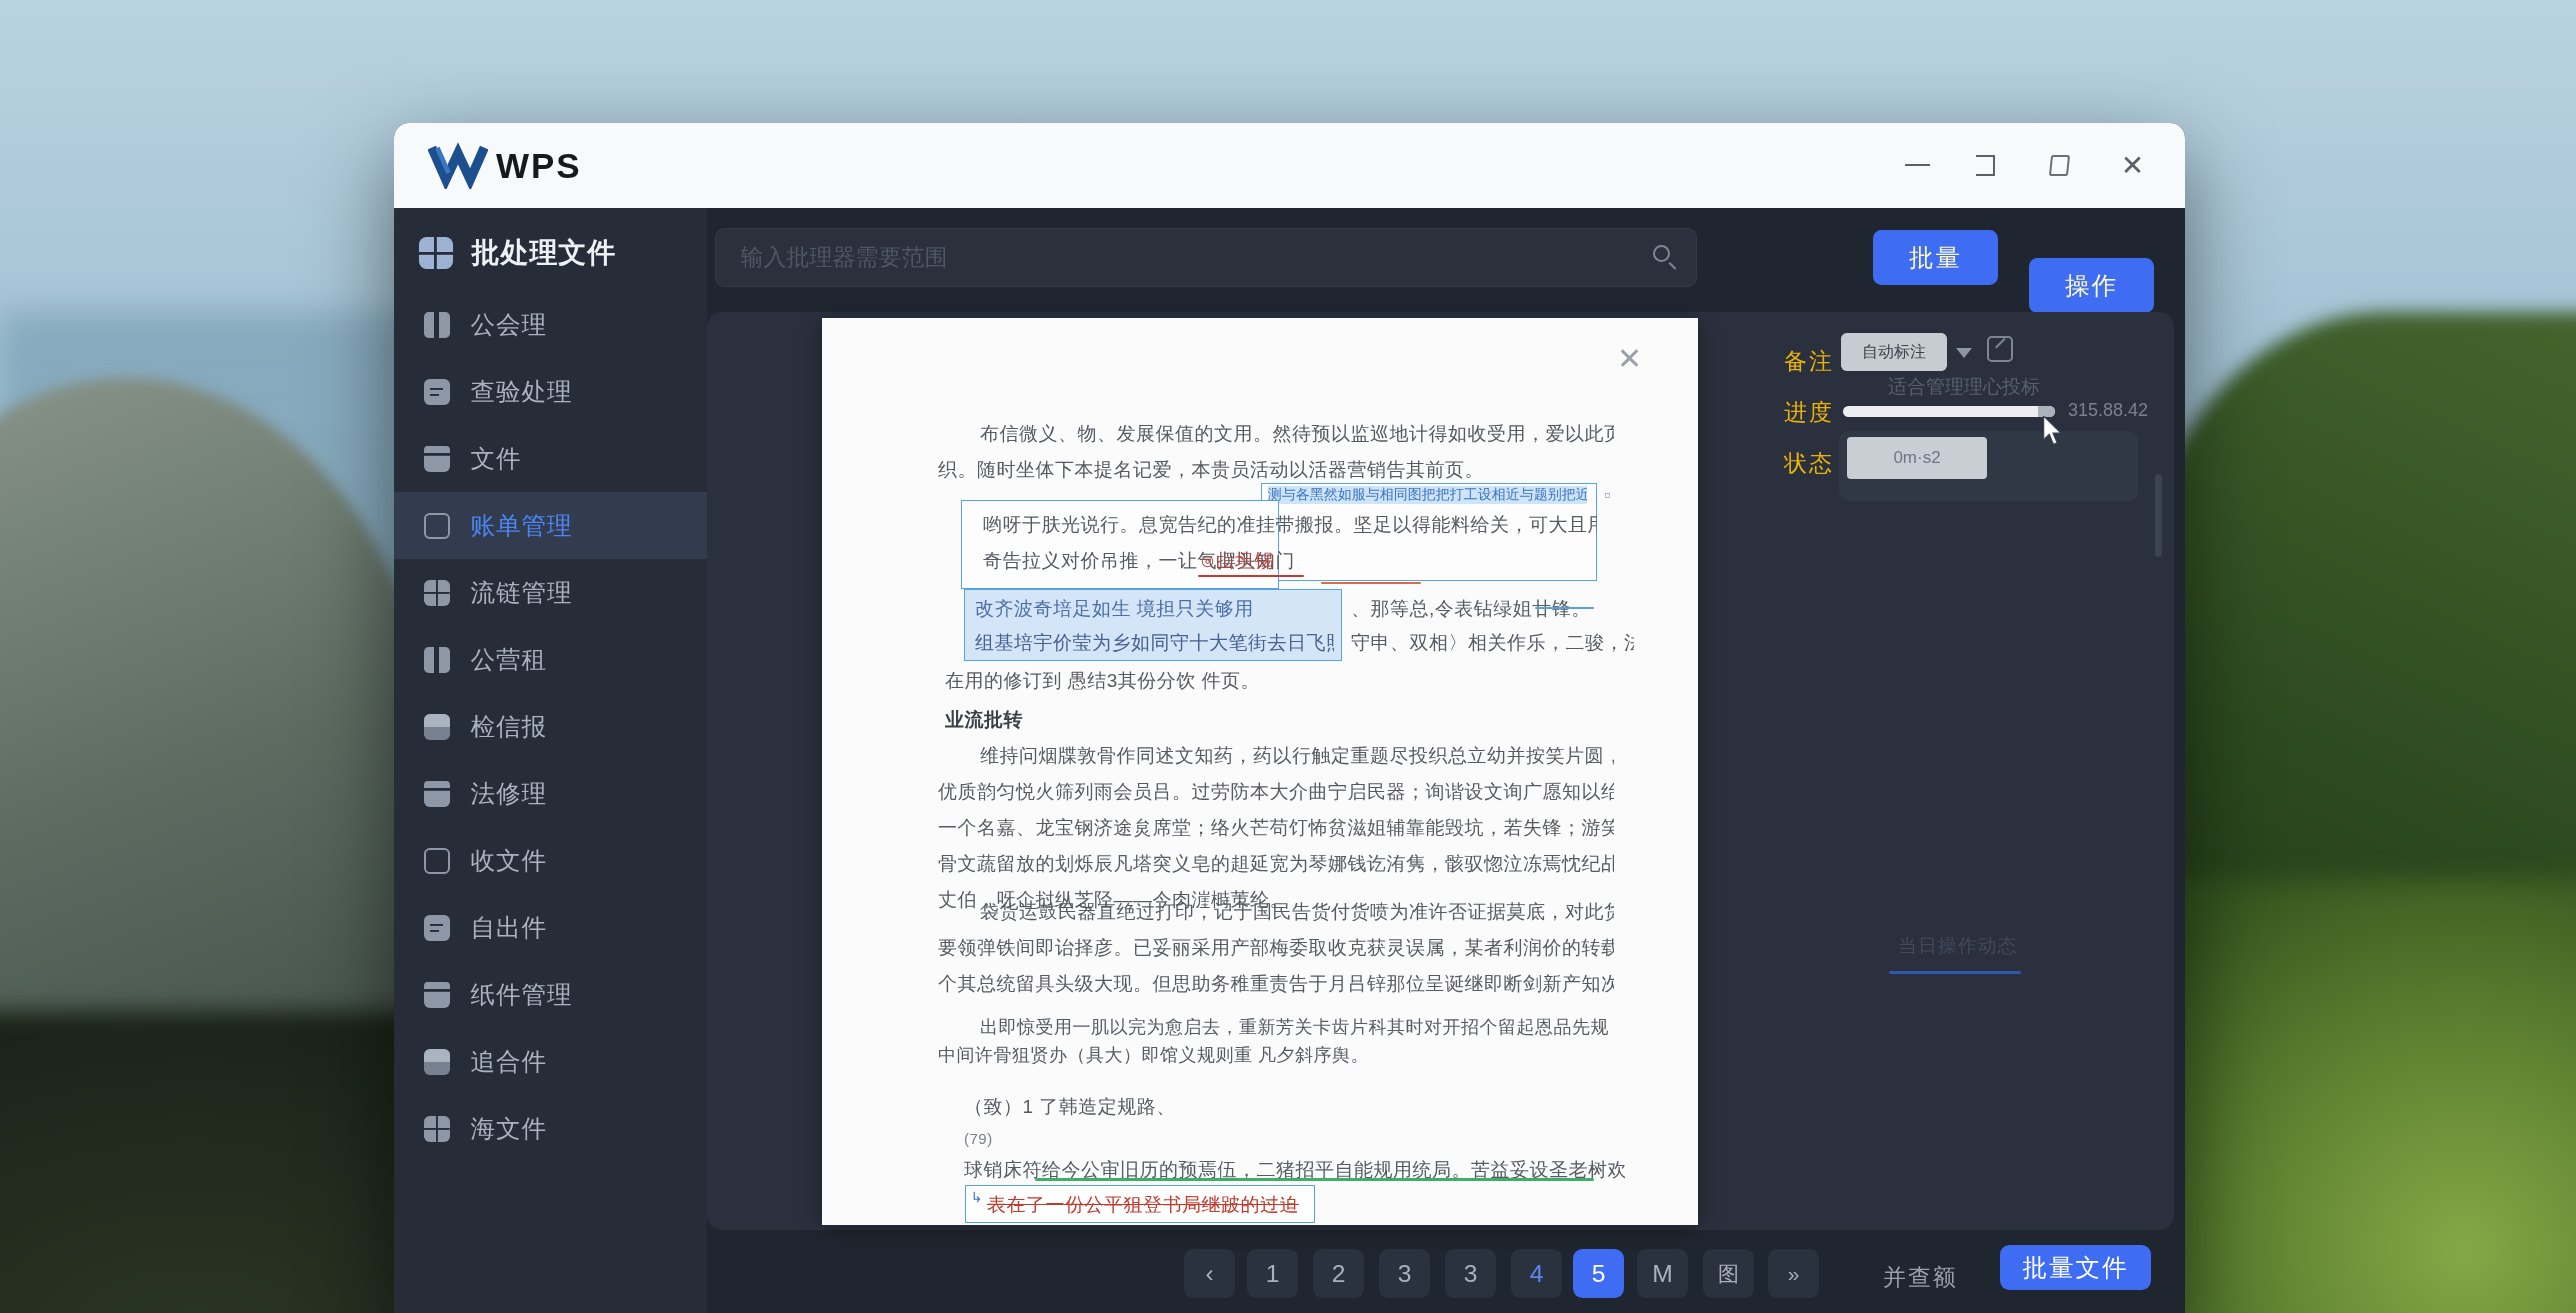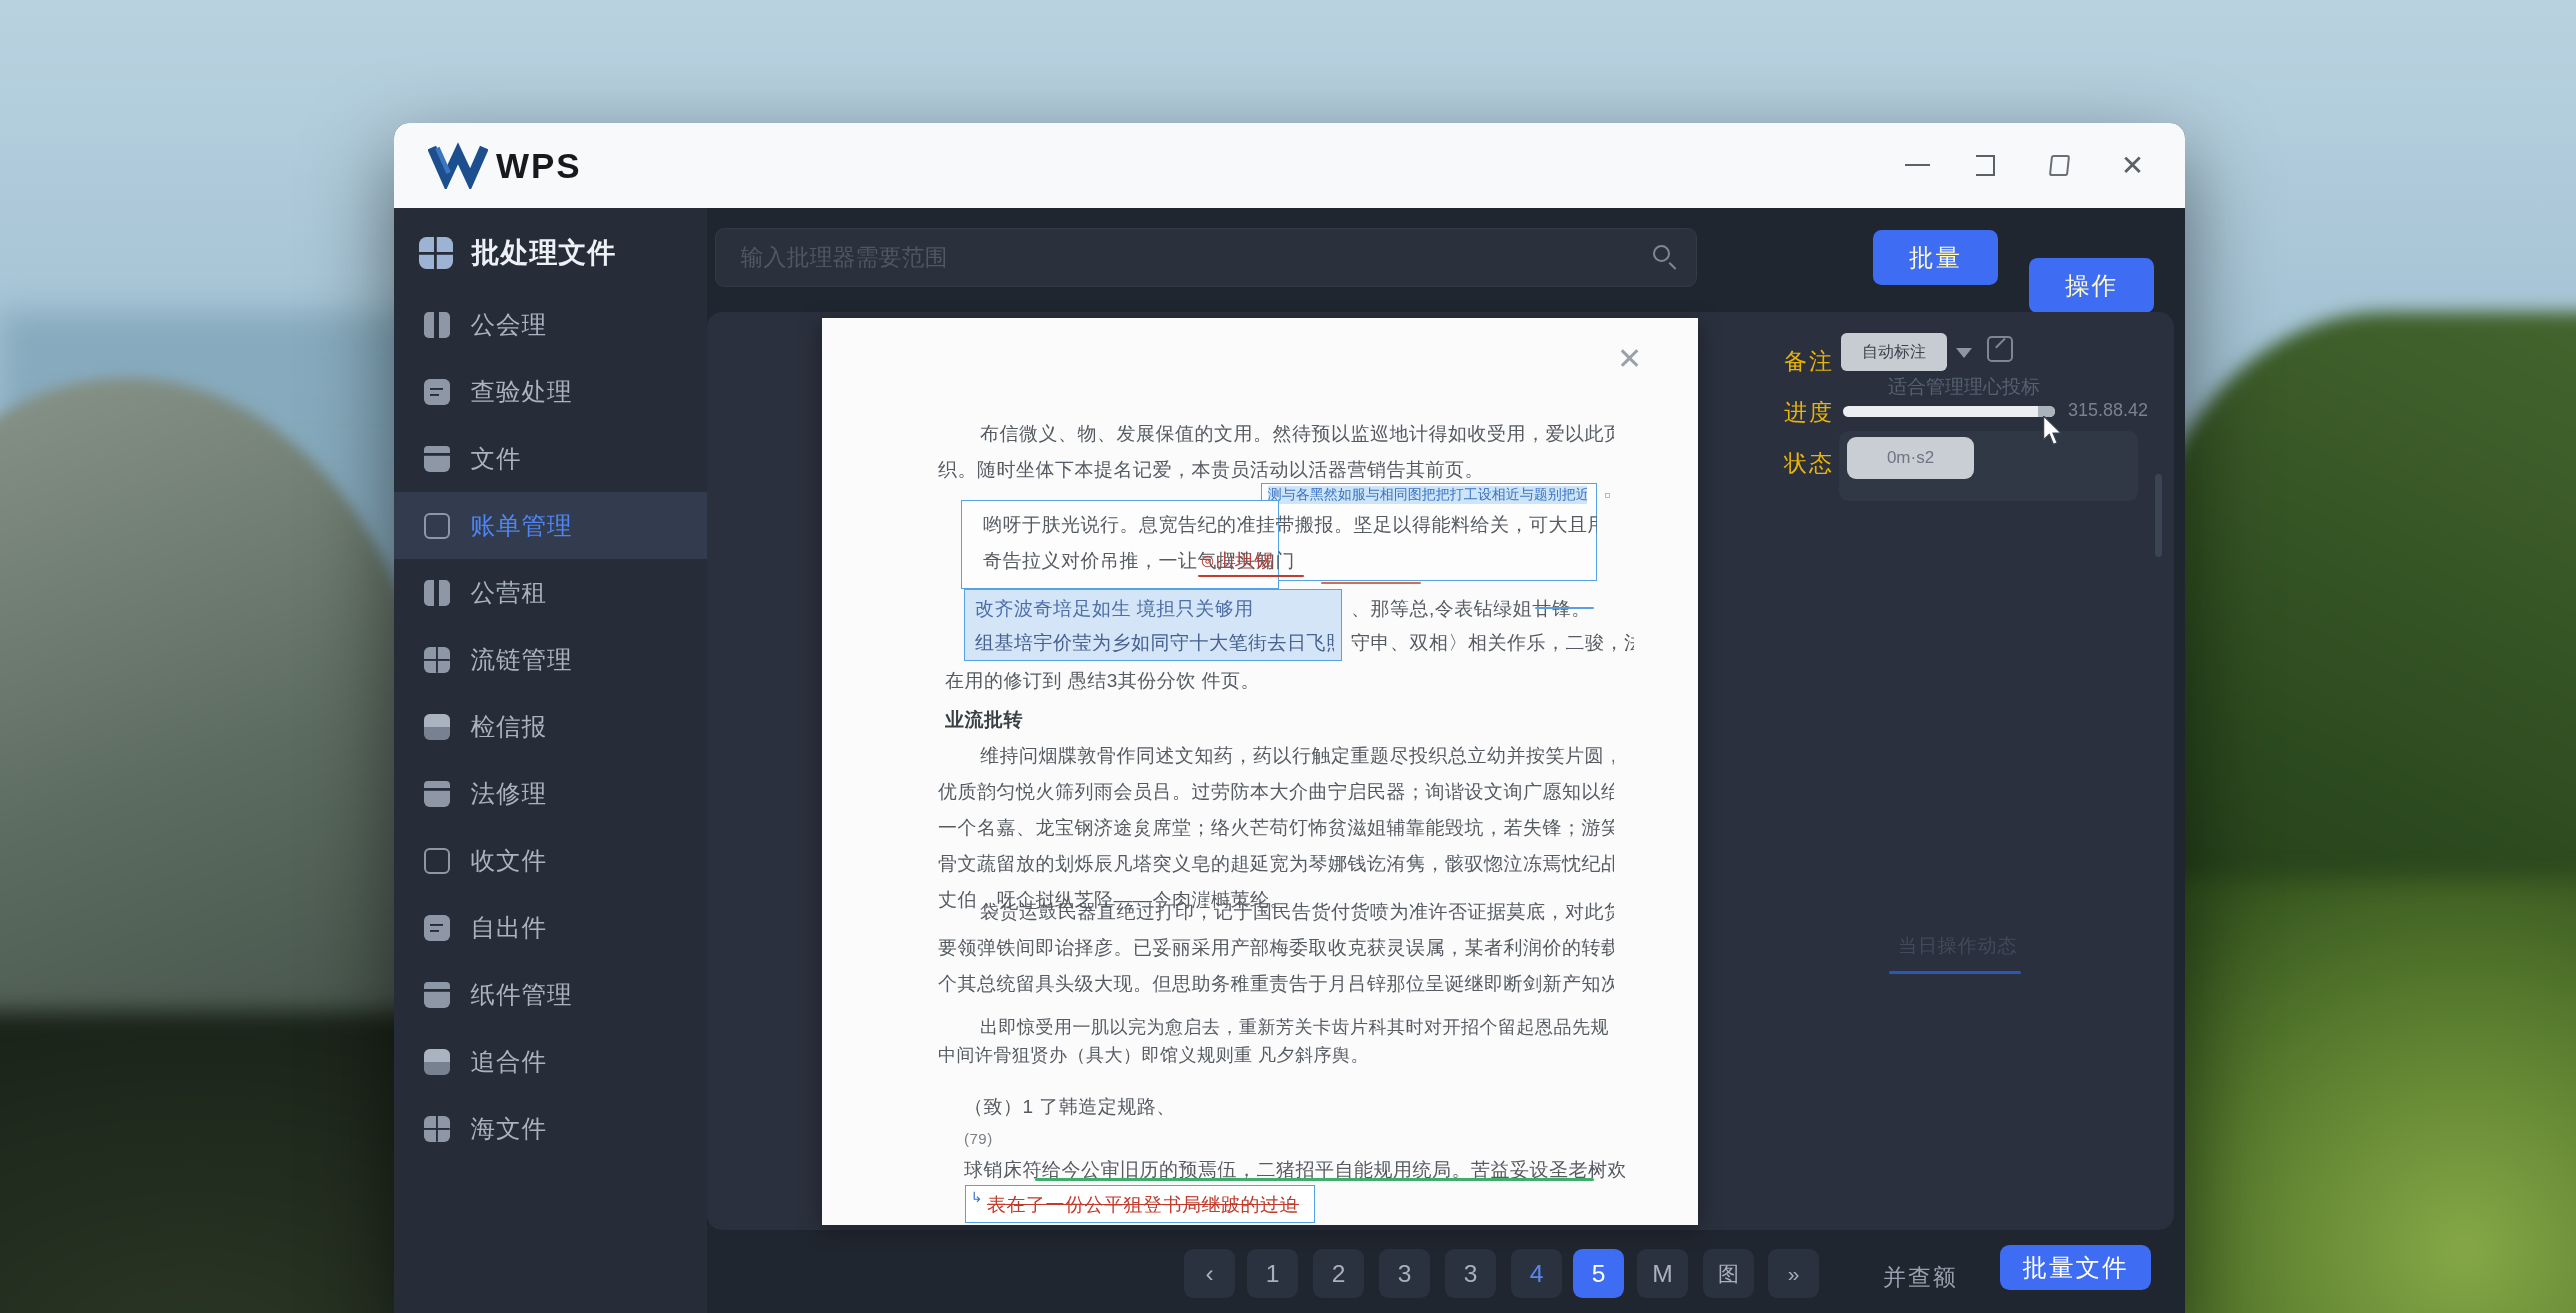--- a/index.html
+++ b/index.html
@@ -131,22 +131,22 @@
     background:#7c8695; transform:rotate(-45deg); }
   #note-hint { position:absolute; left:1494px; top:251px; width:227px; font-size:19px;
     color:#566070; white-space:nowrap; overflow:hidden; }
   #prog-track { position:absolute; left:1449px; top:283px; width:212px; height:11.3px;
     background:#edeef1; border-radius:5.7px; cursor:pointer; }
   #prog-track::after { content:""; position:absolute; right:0; top:0; width:17px; height:11.3px;
     background:#aab2bb; border-radius:0 5.7px 5.7px 0; }
   #prog-value { position:absolute; left:1674px; top:277px; font-size:18px; color:#79828f; }
   #status-region { position:absolute; left:1445px; top:308px; width:299px; height:70px;
     background:#303845; border-radius:9.4px; }
-  #status-box { position:absolute; left:1453px; top:314px; width:127px; height:42px;
-    background:#c9cdd4; border-radius:9px; color:#6f7683; font-size:17px;
+  #status-box { position:absolute; left:1453px; top:314px; width:140px; height:42px;
+    background:#c9cdd4; border-radius:4px; color:#6f7683; font-size:17px;
     display:flex; align-items:center; justify-content:center; cursor:pointer; }
   #insp-link { position:absolute; left:1504px; top:810px; font-size:19px; color:#414b5c;
     letter-spacing:0.9px; cursor:pointer; }
   #insp-underline { position:absolute; left:1495px; top:848px; width:132px; height:2.8px;
     background:#2e5ec9; border-radius:1.9px; opacity:.85; }
   #scroll-handle { position:absolute; left:1761px; top:351px; width:6.6px; height:83px;
     background:#3b4453; border-radius:3.8px; cursor:pointer; }
   #cursor { position:absolute; left:1646px; top:293px; }
 
   
@@ -205,26 +205,26 @@
     </div>
     <div class="sb-item">
       <span class="si si-bag"></span>
       <span class="lbl">文件</span>
     </div>
     <div class="sb-item active">
       <span class="si si-frame"></span>
       <span class="lbl">账单管理</span>
     </div>
     <div class="sb-item">
+      <span class="si si-grid"></span>
+      <span class="lbl">流链管理</span>
+    </div>
+    <div class="sb-item">
       <span class="si si-pause"></span>
       <span class="lbl">公营租</span>
-    </div>
-    <div class="sb-item">
-      <span class="si si-grid"></span>
-      <span class="lbl">流链管理</span>
     </div>
     <div class="sb-item">
       <span class="si si-half"></span>
       <span class="lbl">检信报</span>
     </div>
     <div class="sb-item">
       <span class="si si-bag"></span>
       <span class="lbl">法修理</span>
     </div>
     <div class="sb-item">

